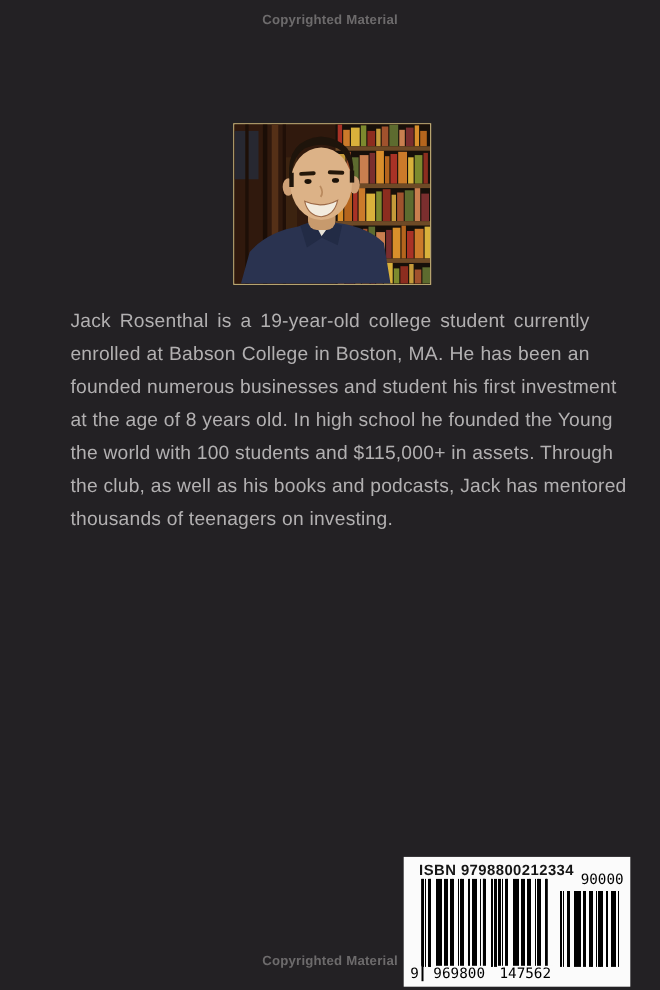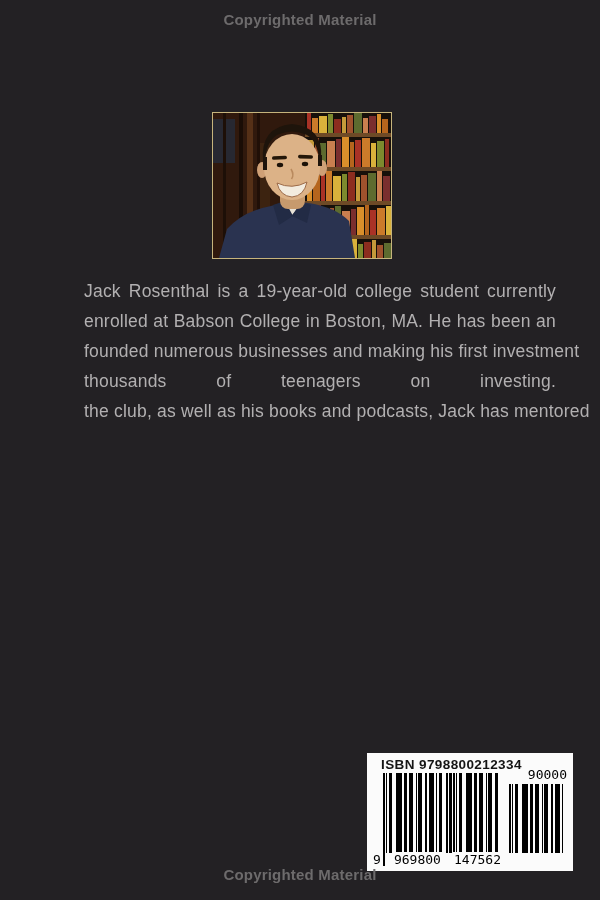--- a/index.html
+++ b/index.html
@@ -6,43 +6,43 @@
   body{
     width:600px;height:900px;
     background:#232124;
     font-family:"Liberation Sans",sans-serif;
     position:relative;overflow:hidden;
   }
   .cover{position:absolute;inset:0;background:#232124;}
 
   .copyright{
     position:absolute;left:0;width:600px;text-align:center;
-    font-size:15px;font-weight:700;color:#6d6b6c;letter-spacing:.2px;
+    font-size:12px;font-weight:700;color:#6d6b6c;letter-spacing:.2px;
   }
   .copyright.top{top:11px;}
   .copyright.bottom{top:866px;}
 
   .photo{
     position:absolute;left:212px;top:112px;width:178px;height:145px;
     border:1.5px solid #c6b47c;background:#30190d;overflow:hidden;
   }
   .photo svg{display:block;width:178px;height:145px;}
 
   .bio{
     position:absolute;left:64px;top:276px;width:472px;
-    color:#b2b0b1;font-size:17.5px;line-height:30px;letter-spacing:.2px;margin-left:20px;
+    color:#b2b0b1;font-size:17.5px;line-height:30px;letter-spacing:.2px;
   }
   .bio .line{
     text-align:justify;text-align-last:justify;
     height:30px;white-space:nowrap;
   }
   .bio .line:last-child{text-align-last:left;}
 
   .barcode-box{
-    position:absolute;left:367px;top:753px;width:206px;height:118px;
+    position:absolute;left:367px;top:779px;width:206px;height:118px;
     background:#fbfbfb;color:#111;
   }
   .isbn-label{
     position:absolute;top:4px;left:14px;
     font-size:13.5px;font-weight:600;letter-spacing:.4px;color:#151515;
   }
   .bars{
     background:
       repeating-linear-gradient(90deg,#000 0 2px,rgba(0,0,0,0) 2px 7px),
       repeating-linear-gradient(90deg,rgba(0,0,0,0) 0 3px,#000 3px 4px,rgba(0,0,0,0) 4px 6px,#000 6px 9px,rgba(0,0,0,0) 9px 10px);
@@ -164,23 +164,25 @@
       <ellipse cx="67" cy="52" rx="3.2" ry="2.2" fill="#1c1208"></ellipse>
       <ellipse cx="92" cy="51" rx="3.2" ry="2.2" fill="#1c1208"></ellipse>
       <path d="M78,56 q3.5,6 0.5,10" stroke="#b98a5e" stroke-width="1.6" fill="none"></path>
       <path d="M64,70 Q79,77 94,69 Q91,83 79,84 Q67,83 64,70 Z" fill="#f3ecdf" stroke="#9c6a48" stroke-width="1"></path>
     </svg>
   </div>
 
   <div class="bio">
       <div class="line">Jack Rosenthal is a 19-year-old college student currently</div>
       <div class="line">enrolled at Babson College in Boston, MA. He has been an</div>
-      <div class="line">founded numerous businesses and making his first investment</div>
+      <div class="line">founded numerous businesses and student his first investment</div>
+      <div class="line">at the age of 8 years old. In high school he founded the Young</div>
+      <div class="line">the world with 100 students and $115,000+ in assets. Through</div>
+      <div class="line">the club, as well as his books and podcasts, Jack has mentored</div>
       <div class="line">thousands of teenagers on investing.</div>
-      <div class="line">the club, as well as his books and podcasts, Jack has mentored</div>
     </div>
 
   <div class="barcode-box">
     <div class="isbn-label">ISBN 9798800212334</div>
     <div class="bars bars-main"></div>
     <div class="guard g1"></div>
     <div class="guard g2"></div>
     <div class="guard g3"></div>
     <div class="ean-digits">
       <span>9</span>

